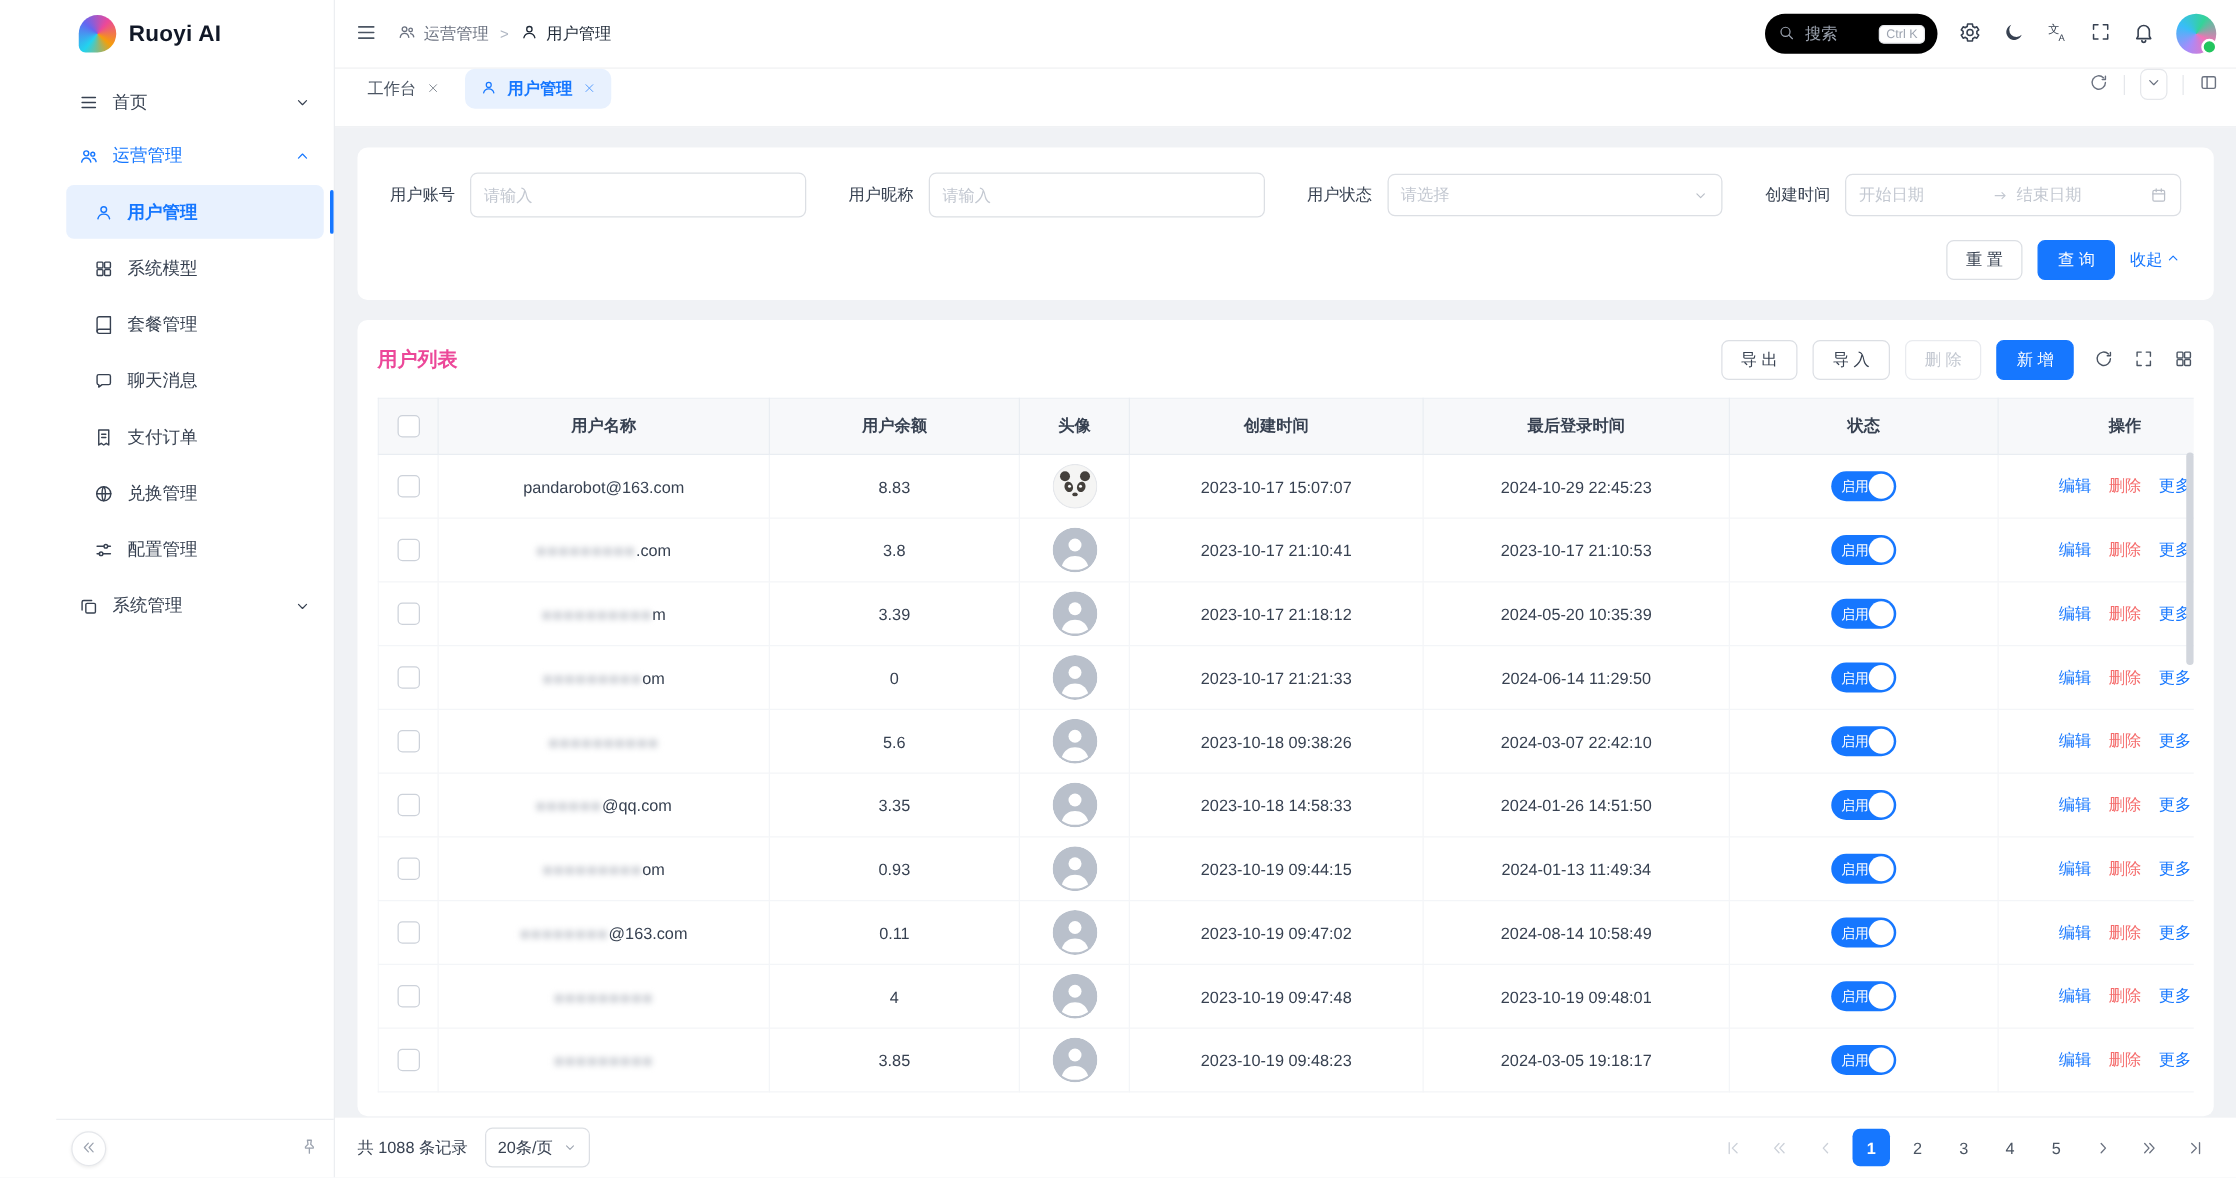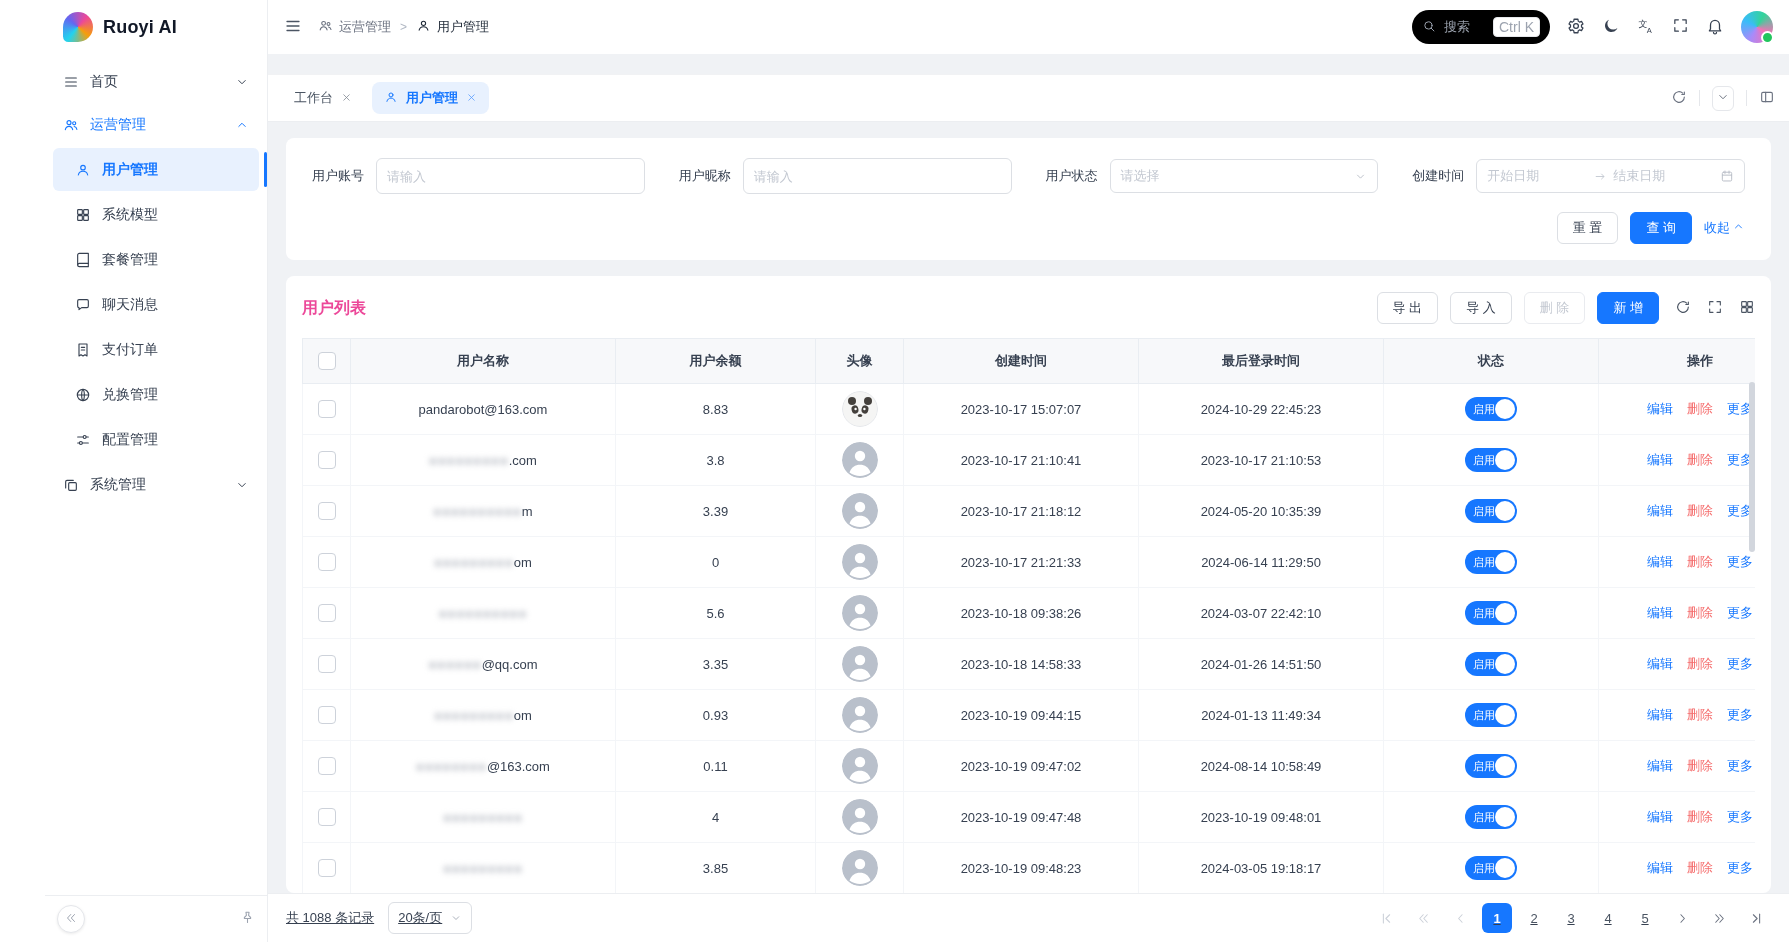--- a/index.html
+++ b/index.html
@@ -28,27 +28,27 @@
   .main{flex:1;display:flex;flex-direction:column;min-width:0;}
   .header{height:54px;background:#fff;display:flex;align-items:center;padding:0 16px;gap:16px;}
   .hamburger{display:flex;color:#4b5563;cursor:pointer;}
   .breadcrumb{display:flex;align-items:center;gap:9px;color:#6b7280;}
   .crumb{display:flex;align-items:center;gap:6px;}
   .crumb.current{color:#1f2937;}
   .crumb-sep{color:#b0b7c3;font-size:12px;}
   .header-right{margin-left:auto;display:flex;align-items:center;gap:17px;}
   .search-pill{display:flex;align-items:center;gap:8px;background:#000000;border-radius:17px;padding:7px 10px;color:#9ca3af;width:118px;cursor:pointer;}
   .search-pill .s-label{flex:1;}
-  .kbd{background:#fff;border:1px solid #e5e7eb;border-radius:4px;padding:1px 5px;font-size:14px;color:#9ca3af;}
+  .kbd{background:#fff;border:1px solid #e5e7eb;border-radius:4px;padding:1px 5px;font-size:10px;color:#9ca3af;}
   .hicon{color:#374151;display:flex;cursor:pointer;}
   .avatar-sm{width:32px;height:32px;border-radius:50%;position:relative;background:conic-gradient(from 120deg,#f472b6,#a78bfa,#38bdf8,#34d399,#f472b6);cursor:pointer;}
   .avatar-sm::after{content:"";position:absolute;right:-1px;bottom:-1px;width:9px;height:9px;border-radius:50%;background:#22c55e;border:2px solid #fff;}
 
   
-  .tabbar{height:46px;background:#fff;display:flex;align-items:center;padding:0 14px;gap:8px;border-top:1px solid #f1f2f4;border-bottom:1px solid #eceef1;margin-top:20px;}
+  .tabbar{height:46px;background:#fff;display:flex;align-items:flex-start;padding:0 14px;gap:8px;border-top:1px solid #f1f2f4;border-bottom:1px solid #eceef1;}
   .tab{display:flex;align-items:center;gap:8px;padding:7px 12px;border-radius:8px;color:#4b5563;cursor:pointer;}
   .tab .tab-close{display:flex;color:inherit;opacity:.7;}
   .tab.active{background:#e8f1fe;color:#1677ff;font-weight:600;}
   .tabbar-right{margin-left:auto;display:flex;align-items:center;gap:12px;color:#6b7280;}
   .tb-divider{width:1px;height:16px;background:#e5e7eb;}
   .tb-box{border:1px solid #e5e7eb;border-radius:6px;padding:3px;display:flex;cursor:pointer;}
   .tb-icon{display:flex;cursor:pointer;}
 
   
   .content{flex:1;display:flex;flex-direction:column;padding:16px 18px 0;min-height:0;gap:16px;}
@@ -87,21 +87,21 @@
   .toggle{width:52px;height:24px;border-radius:12px;background:#1677ff;display:inline-flex;align-items:center;position:relative;color:#fff;font-size:11px;padding-left:8px;box-sizing:border-box;cursor:pointer;vertical-align:middle;}
   .toggle::after{content:"";position:absolute;right:2px;top:2px;width:20px;height:20px;border-radius:50%;background:#fff;}
   .toggle.light{background:#85b5f8;}
   .action-link{color:#1677ff;margin:0 7px;cursor:pointer;white-space:nowrap;}
   .action-delete{color:#f56c6c;}
   .masked-text{filter:blur(3px);color:#a8adb7;letter-spacing:1px;}
   .vscroll{position:absolute;right:0;top:44px;bottom:0;width:6px;}
   .vthumb{width:6px;height:170px;background:#d2d6dd;border-radius:3px;cursor:pointer;}
 
   
-  .footerbar{height:48px;background:#fff;border-top:1px solid #eceef1;display:flex;align-items:center;padding:0 18px;gap:14px;text-decoration:underline;}
+  .footerbar{height:48px;background:#fff;border-top:1px solid #eceef1;display:flex;align-items:center;padding:0 18px;gap:14px;}
   .pagesize{height:30px;border:1px solid #dcdfe4;border-radius:6px;display:inline-flex;align-items:center;gap:8px;padding:0 9px;color:#374151;cursor:pointer;background:#fff;}
   .pagesize .chev{display:flex;color:#9ca3af;}
   .pagination{margin-left:auto;display:flex;align-items:center;}
   .pg-btn{min-width:30px;height:30px;border-radius:6px;display:inline-flex;align-items:center;justify-content:center;color:#6b7280;margin-left:7px;cursor:pointer;font-size:13px;}
   .pg-btn.disabled{color:#ccd1d9;cursor:default;}
   .pg-num{color:#4b5563;}
   .pg-num.active{background:#1677ff;color:#fff;font-weight:600;}
 </style>
 </head>
 <body>

